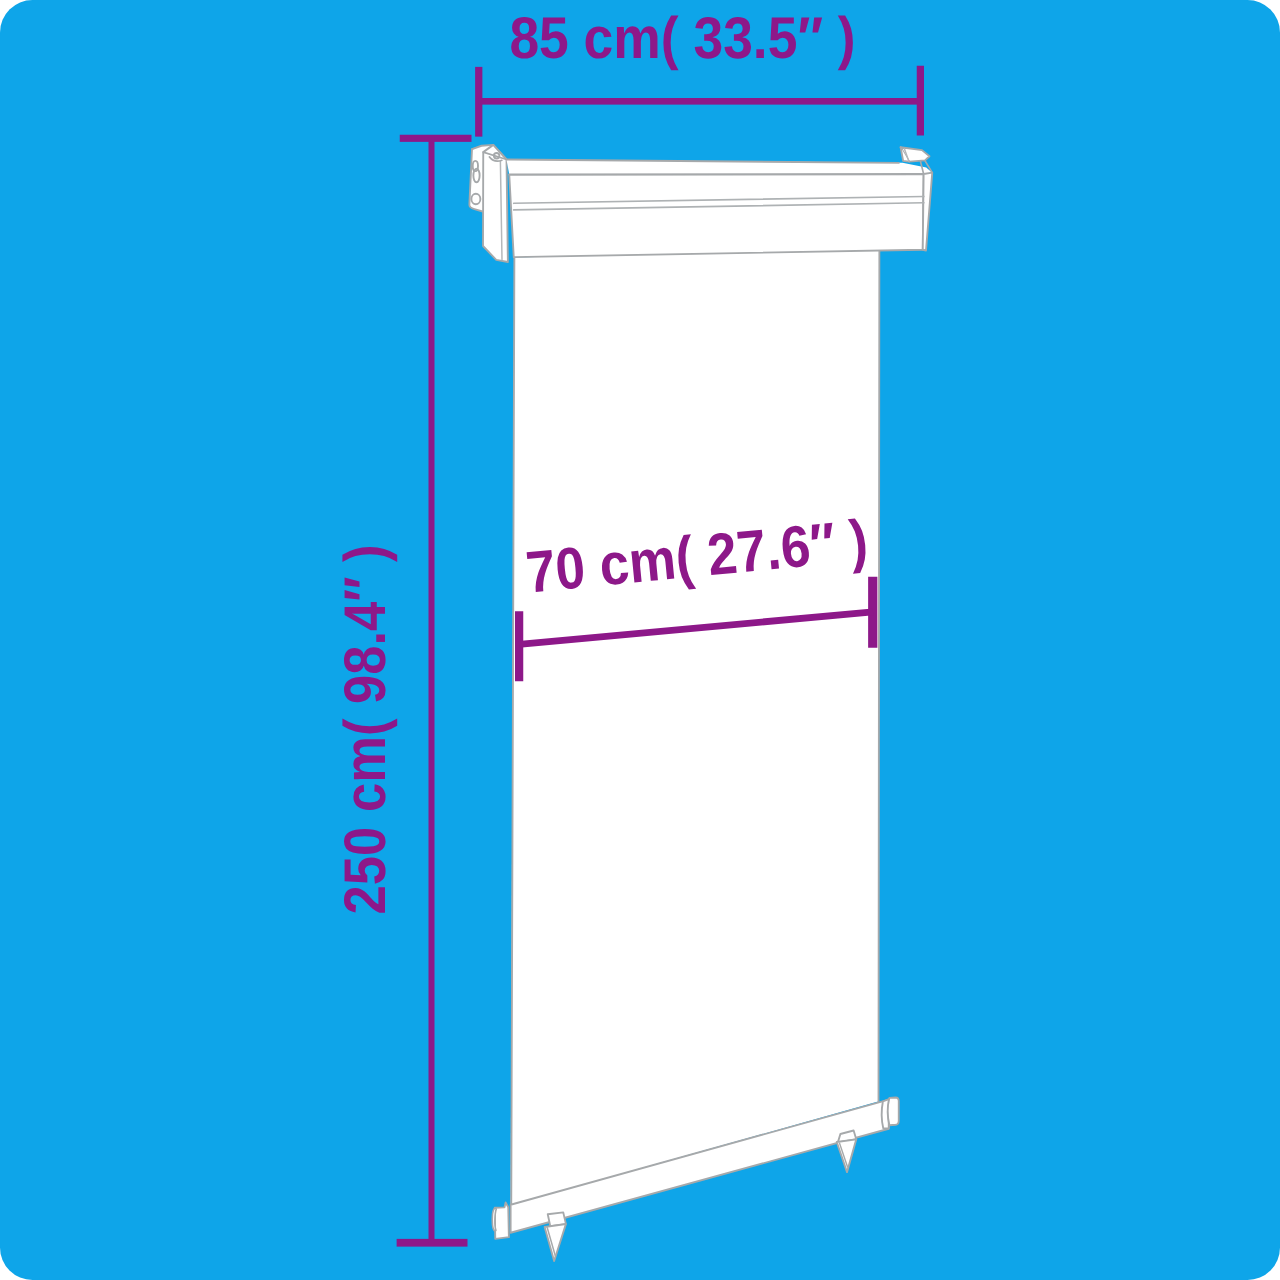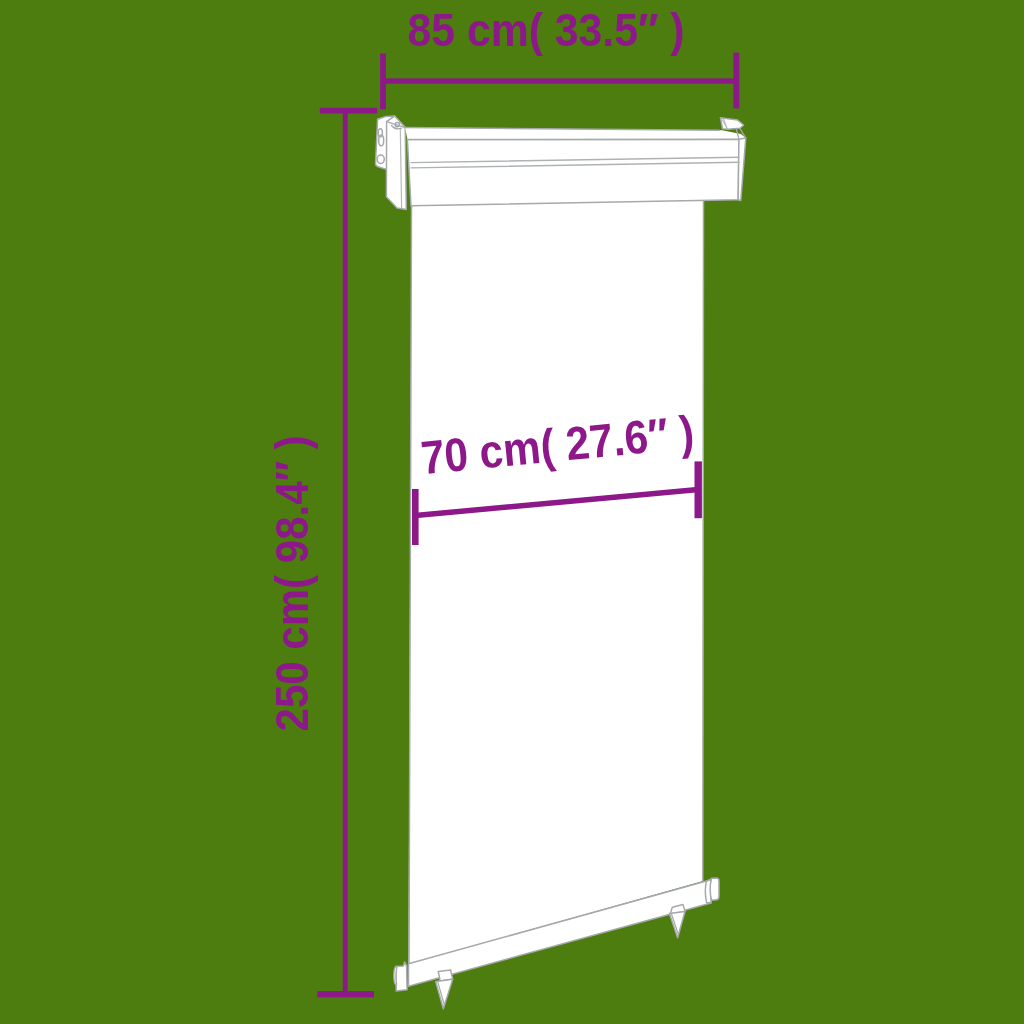--- a/index.html
+++ b/index.html
@@ -1,17 +1,17 @@
 <!DOCTYPE html>
 <html><head>
 <meta charset="utf-8">
 <style>
   html,body{margin:0;padding:0;background:#ffffff;}
-  #stage{position:relative;width:1024px;height:1024px;overflow:hidden;background:#4d7c0f;
-         font-family:"Liberation Sans", sans-serif;}
+  #stage{position:relative;width:1024px;height:1024px;overflow:hidden;background:#0ea5e9;
+         font-family:"Liberation Sans", sans-serif;border-radius:26px;}
   svg{position:absolute;left:0;top:0;}
   text{font-family:"Liberation Sans", sans-serif;font-weight:bold;}
 </style>
 </head>
 <body>
 <div id="stage">
 <svg width="1024" height="1024" viewBox="0 0 1024 1024">
 
   <g stroke="#a6a9ab" stroke-width="1.5" fill="none" stroke-linejoin="round" stroke-linecap="round">
 

